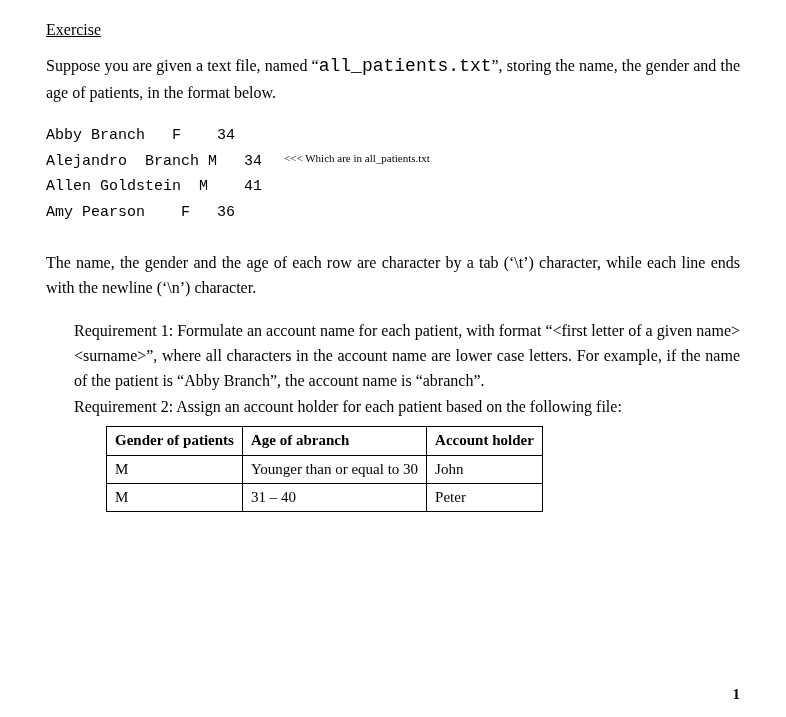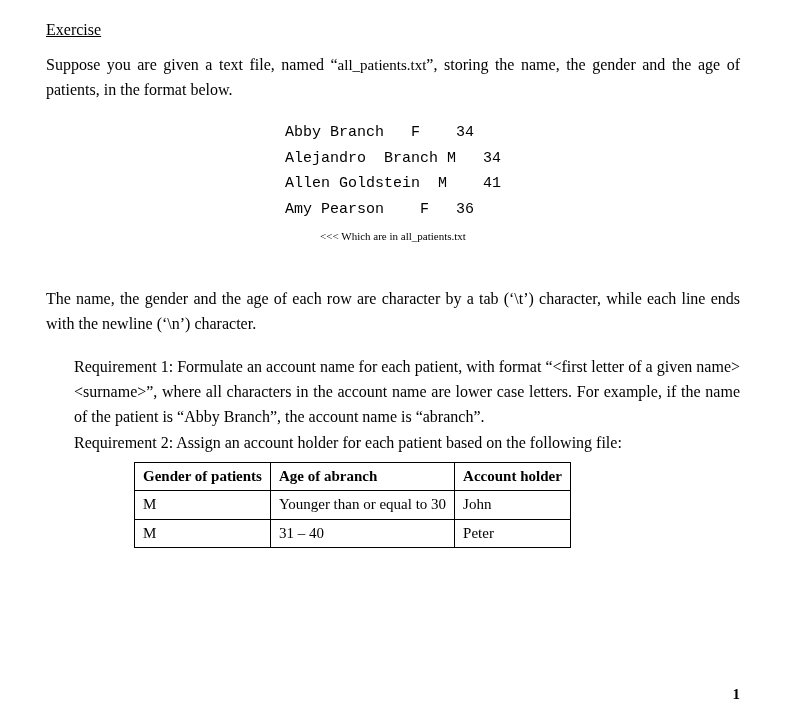--- a/index.html
+++ b/index.html
@@ -24,30 +24,29 @@
   }
   .para {
     text-align: justify;
     margin-bottom: 18px;
   }
   .para-tight {
     text-align: justify;
     margin-bottom: 4px;
   }
   .mono {
-    font-family: Liberation Serif, serif;
-    font-size: 15px;
+    font-family: Liberation Mono, monospace;
+    font-size: 18px;
   }
   .file-block {
     display: flex;
     align-items: center;
     gap: 22px;
     margin-bottom: 26px;
     margin-top: 4px;
-    flex-direction: column;
   }
   .file-lines {
     font-family: "Courier New", Courier, monospace;
     font-size: 15px;
     white-space: pre;
     line-height: 1.7;
   }
   .annotation {
     font-family: "Times New Roman", Times, serif;
     font-size: 11px;
@@ -56,21 +55,21 @@
   }
   .indented {
     padding-left: 28px;
   }
   .req {
     text-align: justify;
     margin-bottom: 2px;
   }
   table.rules {
     border-collapse: collapse;
-    margin-left: 60px;
+    margin-left: 32px;
     margin-top: 6px;
   }
   table.rules th, table.rules td {
     border: 1px solid #000;
     padding: 2px 8px;
     text-align: left;
     font-weight: normal;
     font-size: 15px;
   }
   table.rules th {

